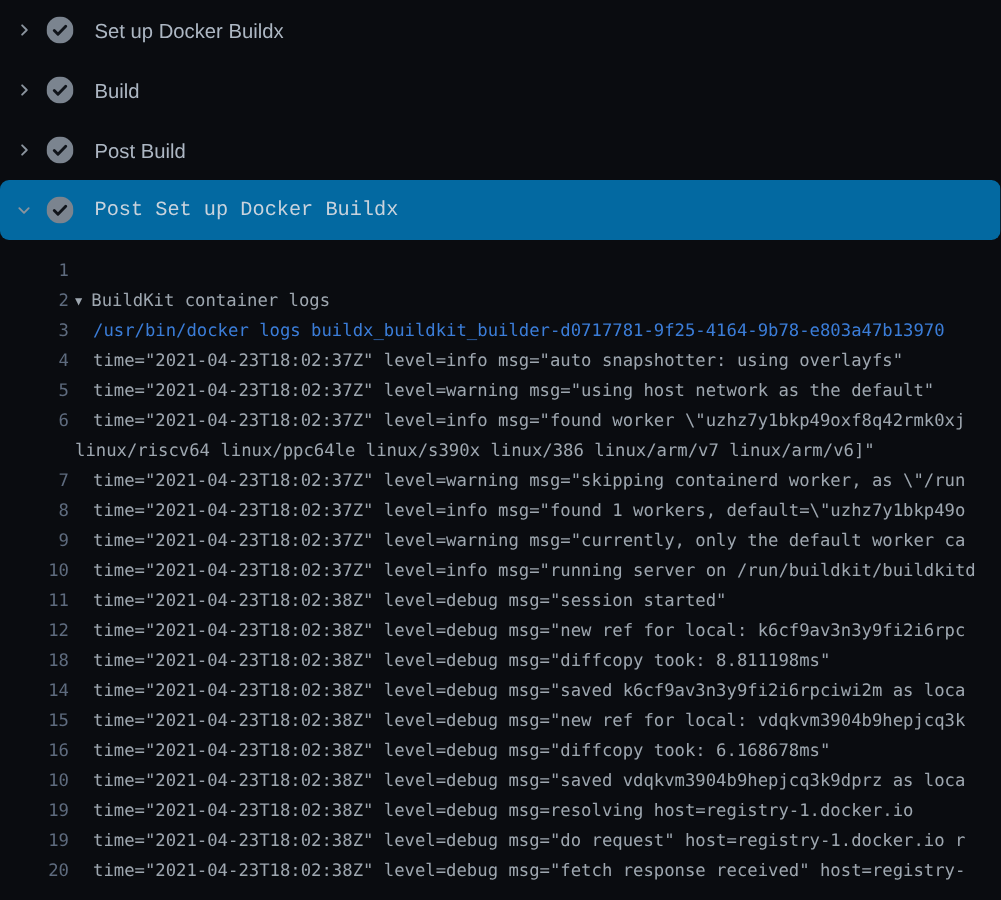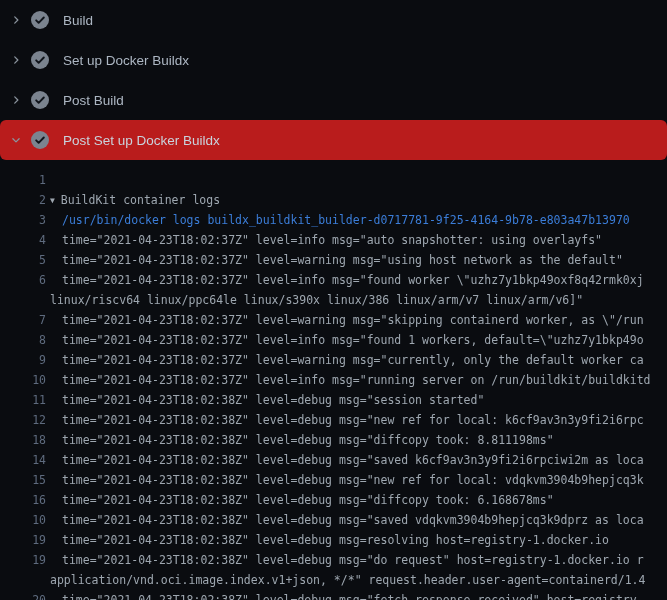--- a/index.html
+++ b/index.html
@@ -20,23 +20,24 @@
     cursor: pointer;
   }
   .step-row .chev {
     width: 12px; height: 12px; flex: none;
     margin-right: 9px;
     display: flex; align-items: center; justify-content: center;
     color: #8B949E;
   }
   .step-row .check { width: 18px; height: 18px; flex: none; margin-right: 14px; }
   .step-row.expanded {
-    background: #b91c1c;
+    background: #0369a1;
     border-radius: 6px;
     color: #C9D3DD;
+    font-family: Liberation Mono, monospace;
   }
   .step-title { white-space: pre; }
 
   
   .log {
     padding-top: 10px;
     font-family: "DejaVu Sans Mono", "Liberation Mono", monospace;
     font-size: 11.5px; line-height: 20px;
     width: 667px;
   }
@@ -67,36 +68,36 @@
       <svg width="10" height="10" viewBox="0 0 16 16">
           <path d="M6 3l5 5-5 5" stroke="currentColor" stroke-width="2" fill="none" stroke-linecap="round" stroke-linejoin="round"></path>
         </svg>
     </span>
     <span class="check">
       <svg width="18" height="18" viewBox="0 0 16 16">
           <circle cx="8" cy="8" r="8" fill="#7B848F"></circle>
           <path d="M4.6 8.3l2.2 2.2 4.6-4.7" stroke="#10141A" stroke-width="1.7" fill="none" stroke-linecap="round" stroke-linejoin="round"></path>
         </svg>
     </span>
+    <span class="step-title">Set up Docker Buildx</span>
+  </div>
+
+  <div class="step-row">
+    <span class="chev">
+      <svg width="10" height="10" viewBox="0 0 16 16">
+          <path d="M6 3l5 5-5 5" stroke="currentColor" stroke-width="2" fill="none" stroke-linecap="round" stroke-linejoin="round"></path>
+        </svg>
+    </span>
+    <span class="check">
+      <svg width="18" height="18" viewBox="0 0 16 16">
+          <circle cx="8" cy="8" r="8" fill="#7B848F"></circle>
+          <path d="M4.6 8.3l2.2 2.2 4.6-4.7" stroke="#10141A" stroke-width="1.7" fill="none" stroke-linecap="round" stroke-linejoin="round"></path>
+        </svg>
+    </span>
     <span class="step-title">Build</span>
-  </div>
-
-  <div class="step-row">
-    <span class="chev">
-      <svg width="10" height="10" viewBox="0 0 16 16">
-          <path d="M6 3l5 5-5 5" stroke="currentColor" stroke-width="2" fill="none" stroke-linecap="round" stroke-linejoin="round"></path>
-        </svg>
-    </span>
-    <span class="check">
-      <svg width="18" height="18" viewBox="0 0 16 16">
-          <circle cx="8" cy="8" r="8" fill="#7B848F"></circle>
-          <path d="M4.6 8.3l2.2 2.2 4.6-4.7" stroke="#10141A" stroke-width="1.7" fill="none" stroke-linecap="round" stroke-linejoin="round"></path>
-        </svg>
-    </span>
-    <span class="step-title">Set up Docker Buildx</span>
   </div>
 
   <div class="step-row">
     <span class="chev">
       <svg width="10" height="10" viewBox="0 0 16 16">
           <path d="M6 3l5 5-5 5" stroke="currentColor" stroke-width="2" fill="none" stroke-linecap="round" stroke-linejoin="round"></path>
         </svg>
     </span>
     <span class="check">
       <svg width="18" height="18" viewBox="0 0 16 16">
@@ -197,21 +198,17 @@
     <span class="lt">time="2021-04-23T18:02:38Z" level=debug msg="saved vdqkvm3904b9hepjcq3k9dprz as loca</span>
   </div>
     <div class="log-row default">
     <span class="ln">19</span>
     <span class="lt">time="2021-04-23T18:02:38Z" level=debug msg=resolving host=registry-1.docker.io</span>
   </div>
     <div class="log-row default">
     <span class="ln">19</span>
     <span class="lt">time="2021-04-23T18:02:38Z" level=debug msg="do request" host=registry-1.docker.io r</span>
   </div>
-    <div class="log-row wrap">
-    <span class="ln"></span>
-    <span class="lt">application/vnd.oci.image.index.v1+json, */*" request.header.user-agent=containerd/1.4</span>
-  </div>
     <div class="log-row default">
     <span class="ln">20</span>
     <span class="lt">time="2021-04-23T18:02:38Z" level=debug msg="fetch response received" host=registry-</span>
   </div>
   </div>
 
 </body></html>

